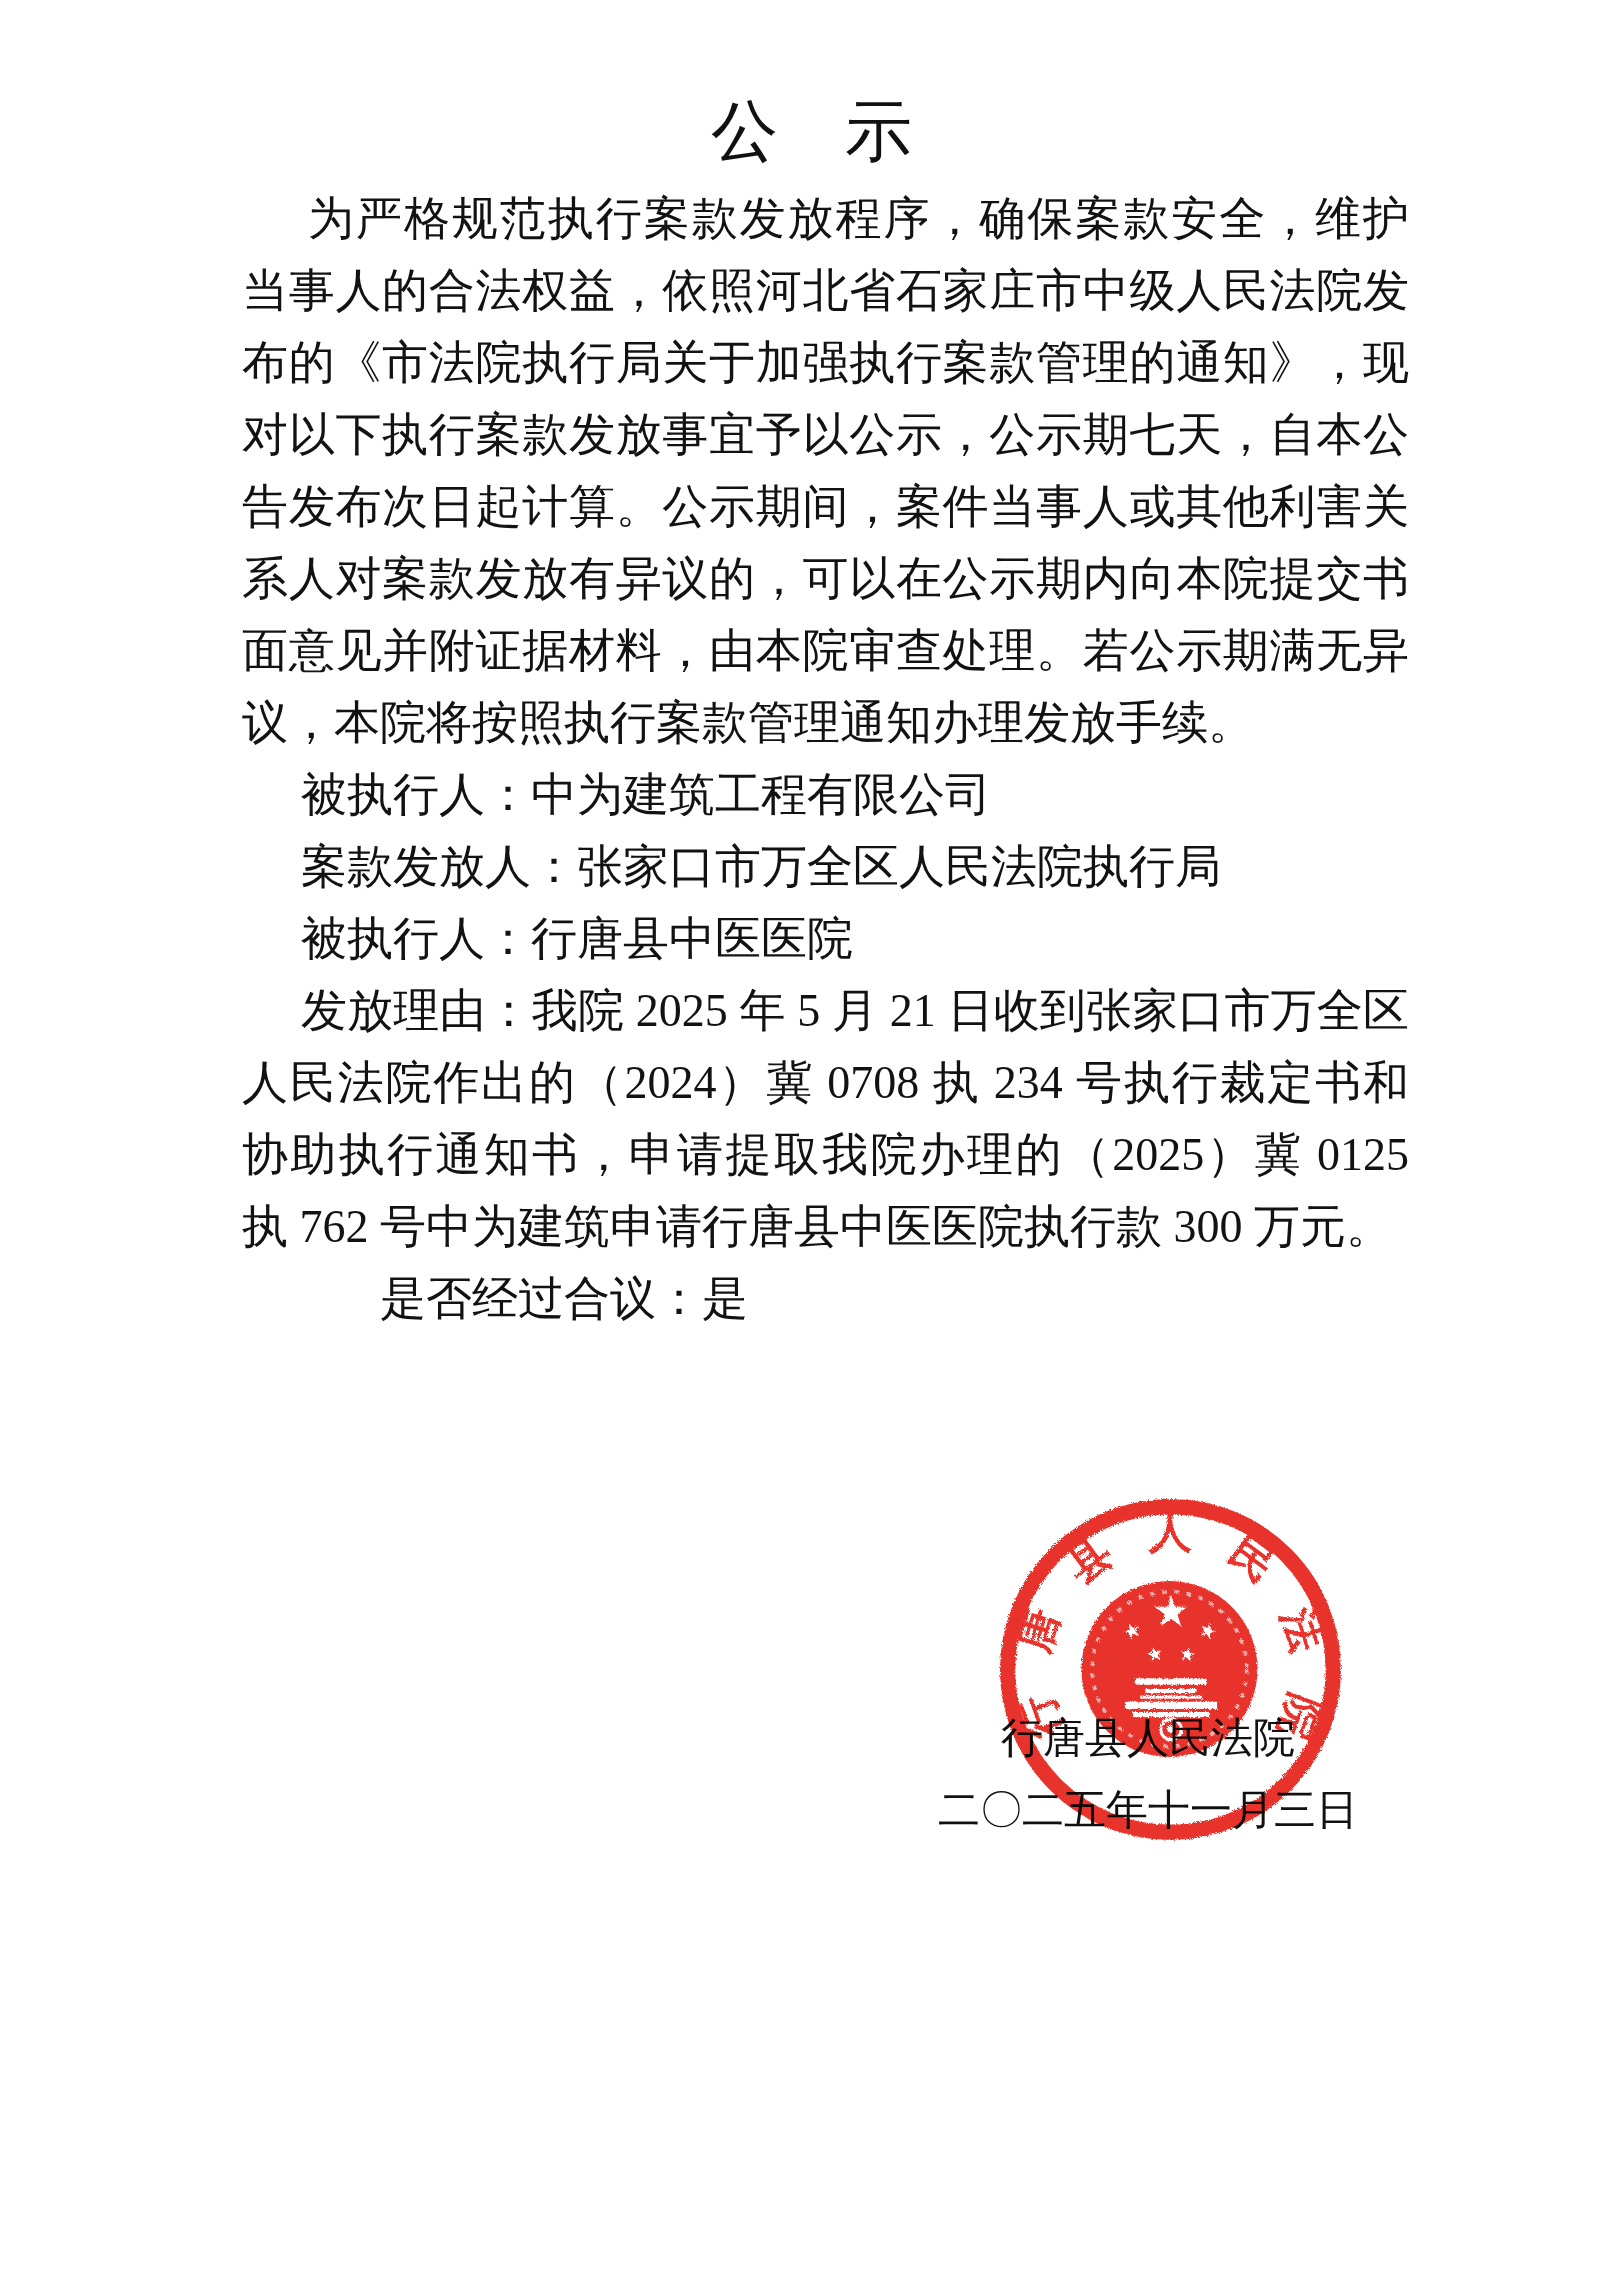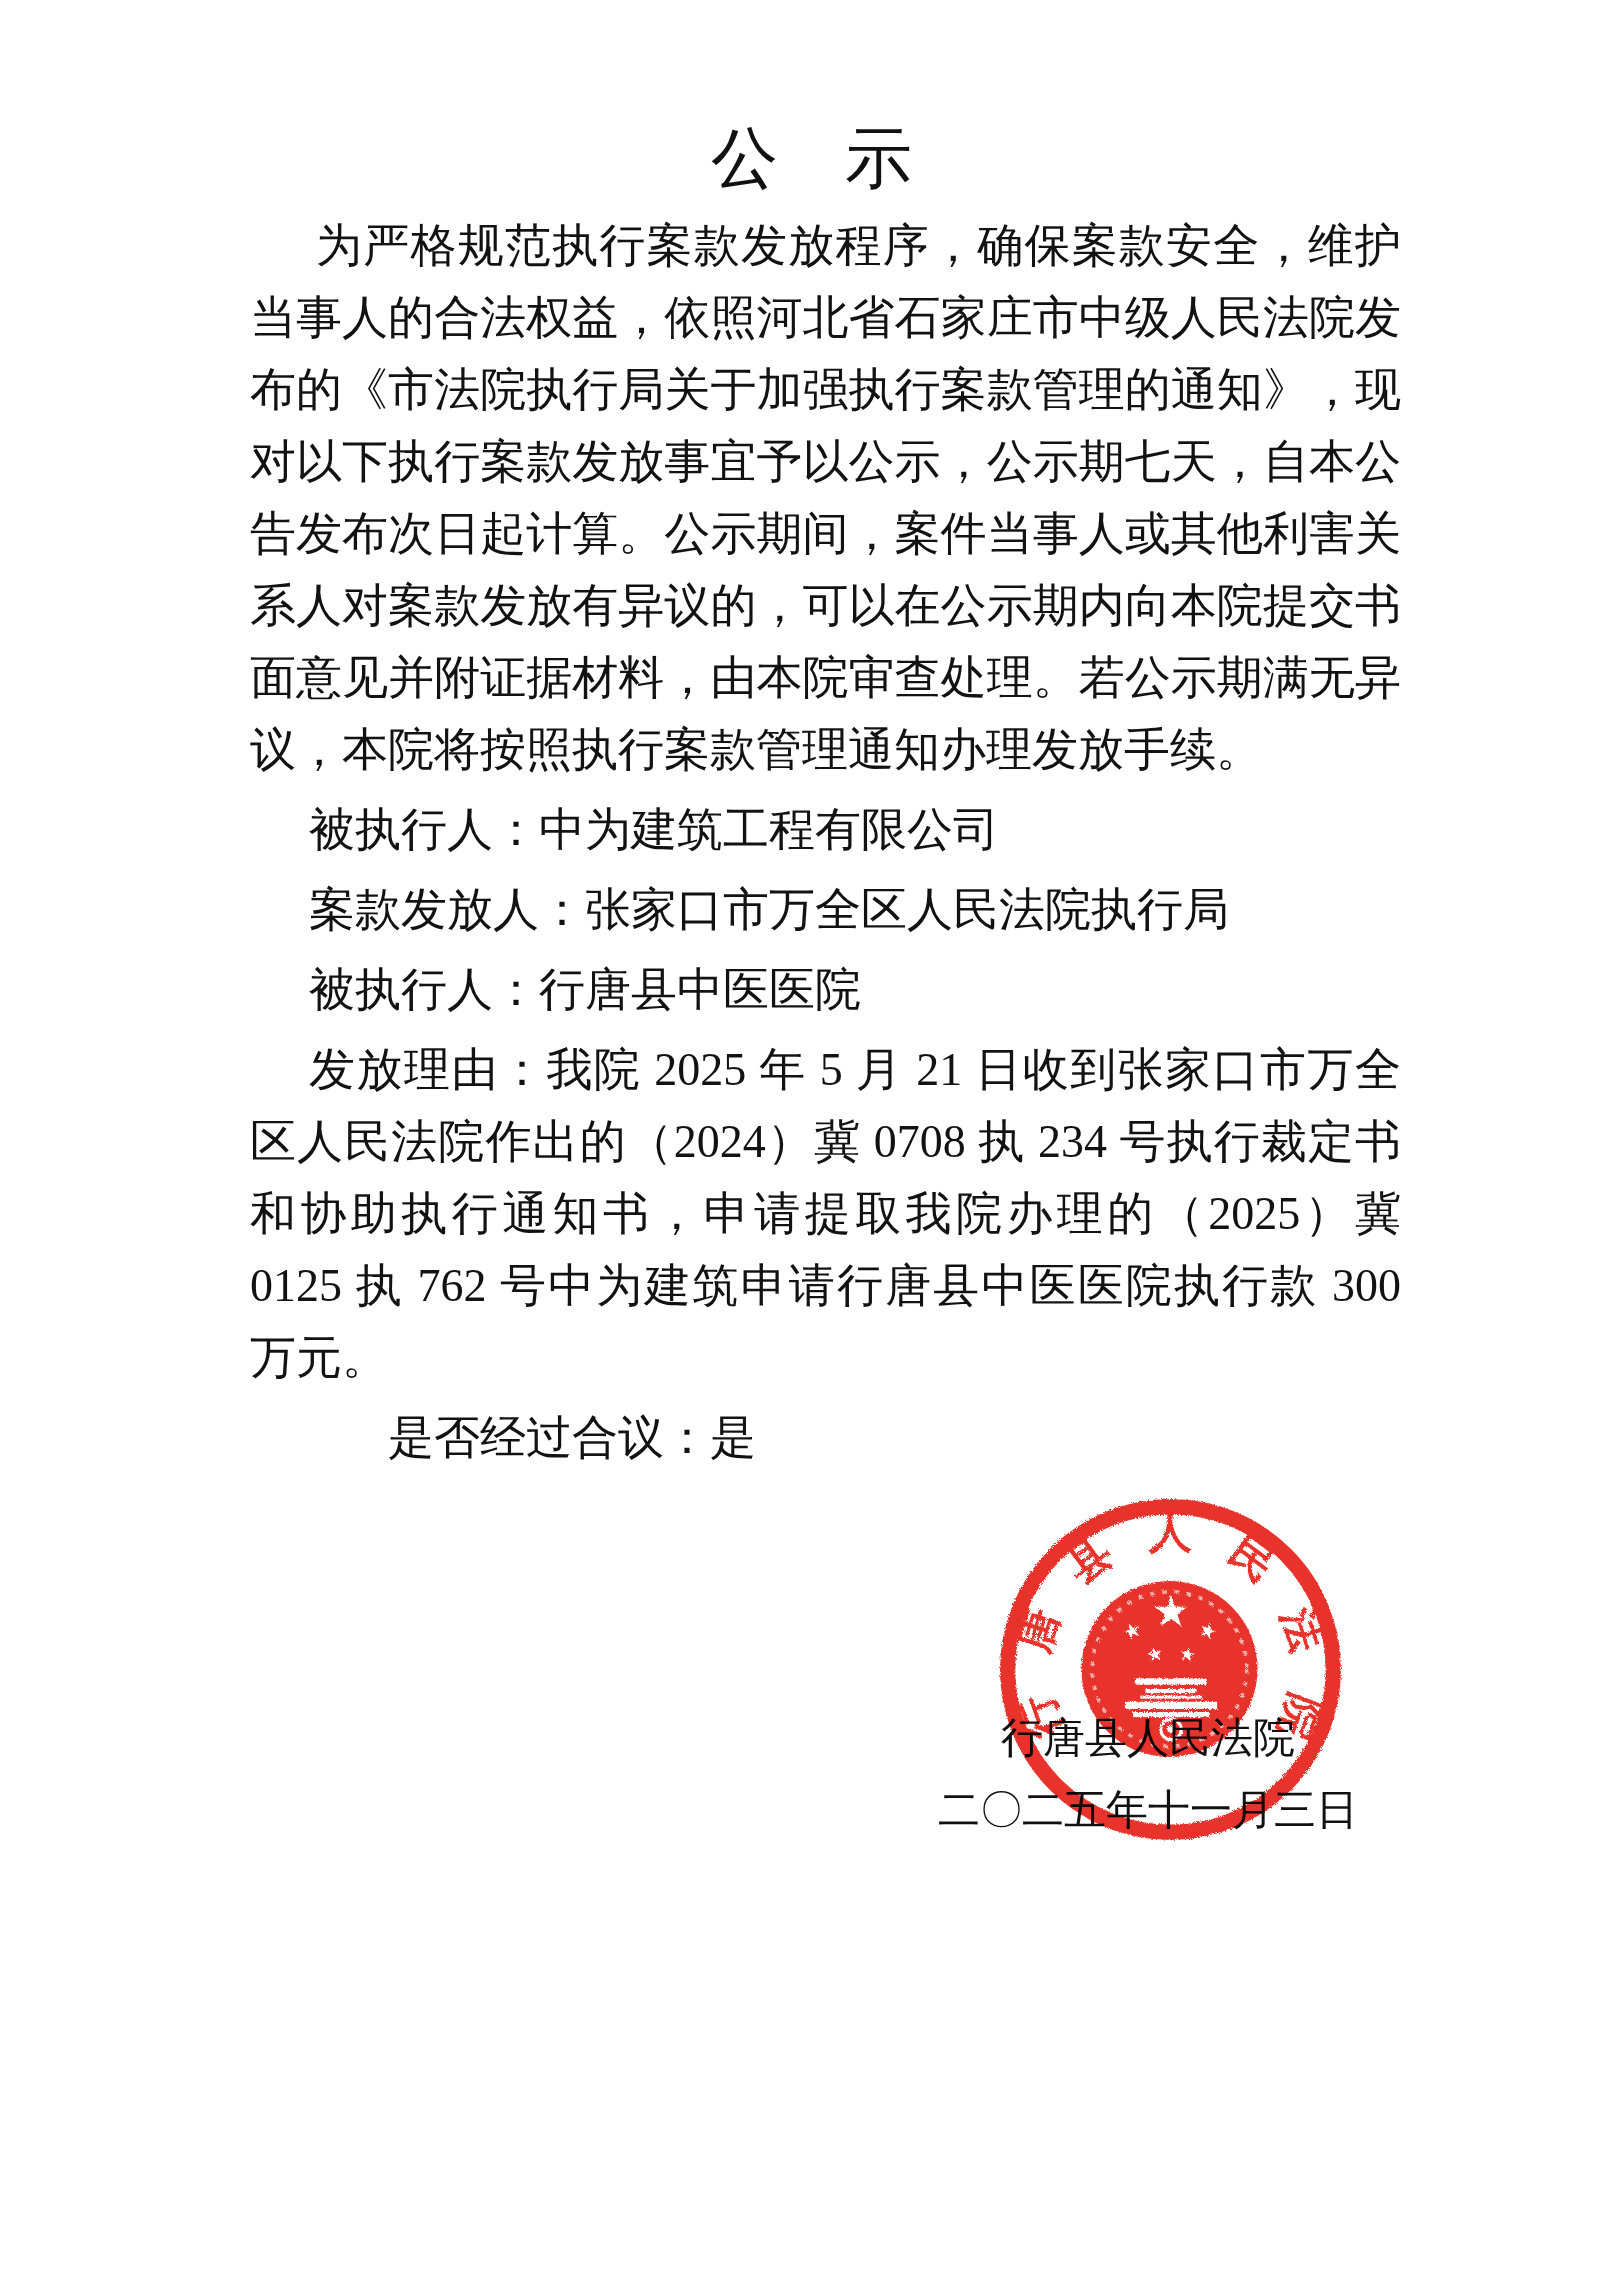--- a/index.html
+++ b/index.html
@@ -3,42 +3,42 @@
 <meta charset="utf-8">
 <style>
   html,body{margin:0;padding:0;background:#ffffff;}
   .page{
     position:relative;
     width:1623px;height:2295px;
     background:#ffffff;
     font-family:"Liberation Serif","DejaVu Serif",serif;
     color:#121212;
     box-sizing:border-box;
-    padding-top:120px;
+    padding-top:93px;
     overflow:hidden;
   }
   .title{
     margin:0;
     font-size:67px;
     font-weight:400;
     line-height:77px;
     text-align:center;
     letter-spacing:0;
     color:#111;
   }
   .textcol{
     margin-left:242px;
     width:1167px;
     margin-top:12.8px;
     font-size:46px;
     line-height:72px;
     text-align:justify;
     text-justify:inter-ideograph;
   }
-  .textcol p{margin:8px;padding:0;}
+  .textcol p{margin:0;padding:0;}
   .para{text-indent:66px;}
   .detail{text-indent:59px;}
   .delib{text-indent:138px;}
   .sigblock{
     position:absolute;
     left:918px;top:1702px;
     width:460px;
     text-align:center;
     font-size:42px;
     line-height:72px;

